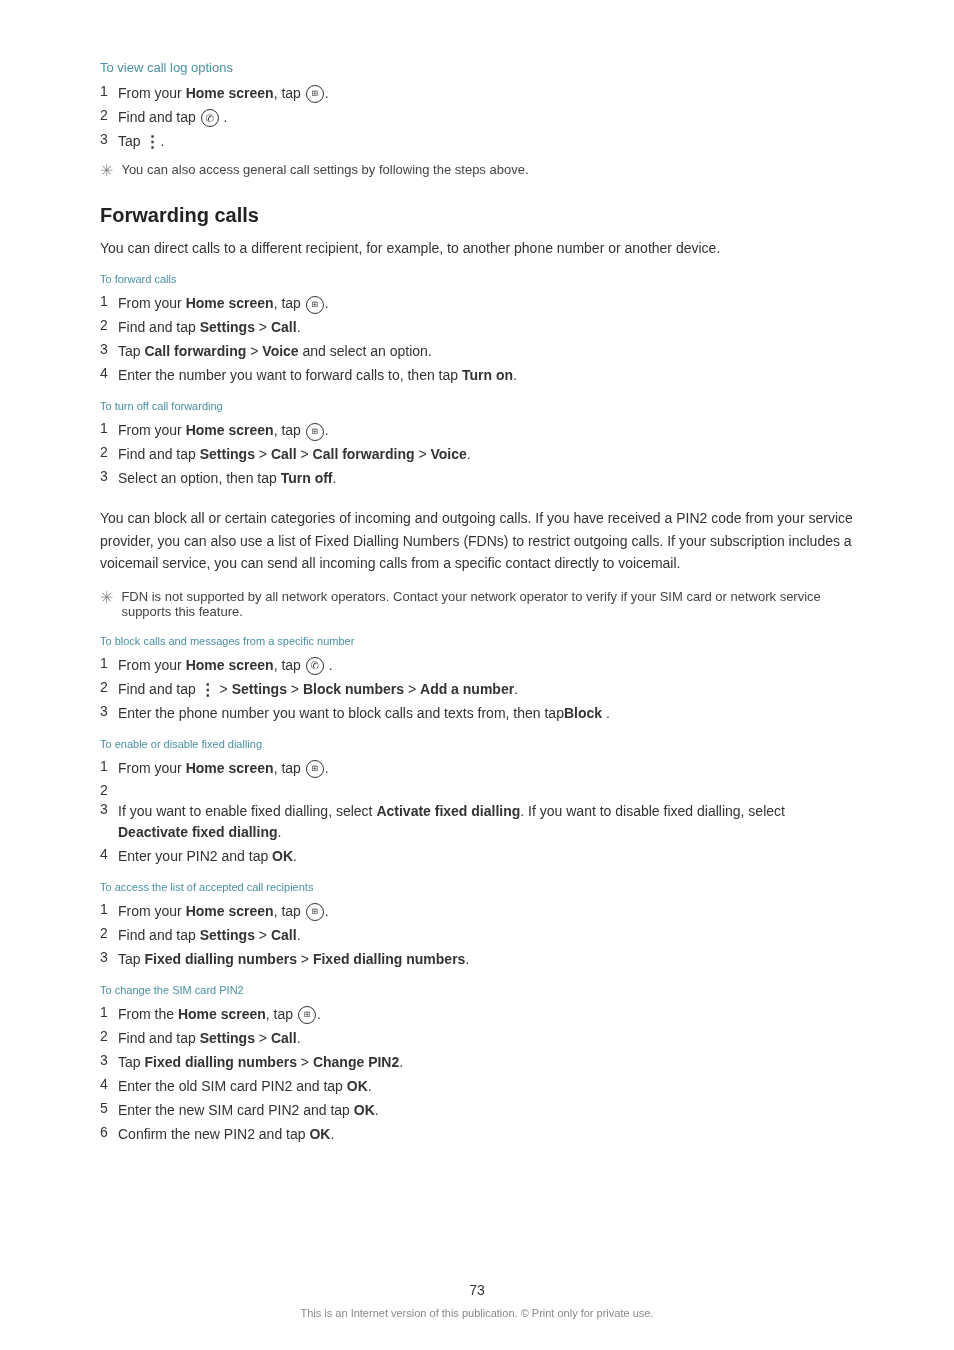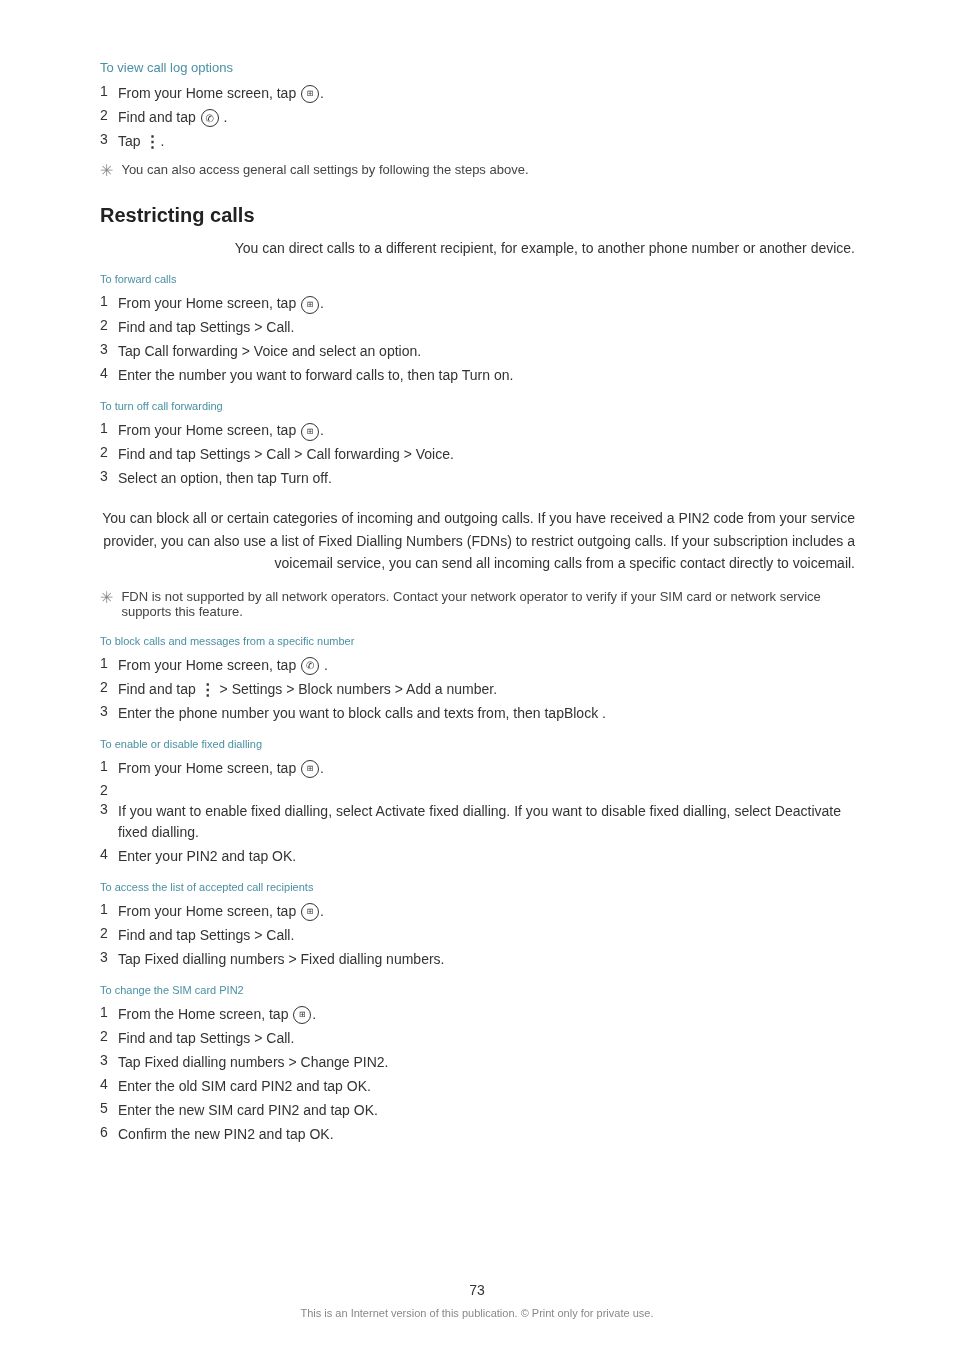--- a/index.html
+++ b/index.html
@@ -37,21 +37,21 @@
     .list-num {
       color: #333;
       min-width: 12px;
       font-size: 14px;
     }
     .list-text {
       font-size: 14px;
       line-height: 1.5;
     }
     b, strong {
-      font-weight: normal;
+      font-weight: bold;
     }
     .tip-box {
       display: flex;
       align-items: flex-start;
       gap: 8px;
       margin: 10px 0 16px 0;
       font-size: 13px;
       color: #444;
     }
     .tip-icon {
@@ -65,21 +65,20 @@
       font-weight: bold;
       color: #222;
       margin: 24px 0 10px 0;
       border-bottom: none;
     }
     .section-desc {
       font-size: 14px;
       line-height: 1.6;
       color: #333;
       margin-bottom: 14px;
-      text-align: right;
     }
     .sub-heading {
       color: #4a90a4;
       font-size: 11px;
       margin: 14px 0 8px 0;
       display: block;
     }
     .phone-icon {
       display: inline-flex;
       align-items: center;
@@ -155,21 +154,21 @@
       <span class="list-num">3</span>
       <span class="list-text">Tap <span class="dots-icon">⋮</span>.</span>
     </li>
   </ol>
   <div class="tip-box">
     <span class="tip-icon">✳</span>
     <span>You can also access general call settings by following the steps above.</span>
   </div>
 
   <div class="section-divider">
-    <h2 class="section-heading">Restricting calls</h2>
+    <h2 class="section-heading">Forwarding calls</h2>
     <p class="section-desc">You can direct calls to a different recipient, for example, to another phone number or another device.</p>
 
     <span class="sub-heading">To forward calls</span>
     <ol>
       <li>
         <span class="list-num">1</span>
         <span class="list-text">From your <strong>Home screen</strong>, tap <span class="grid-icon">⊞</span>.</span>
       </li>
       <li>
         <span class="list-num">2</span>

